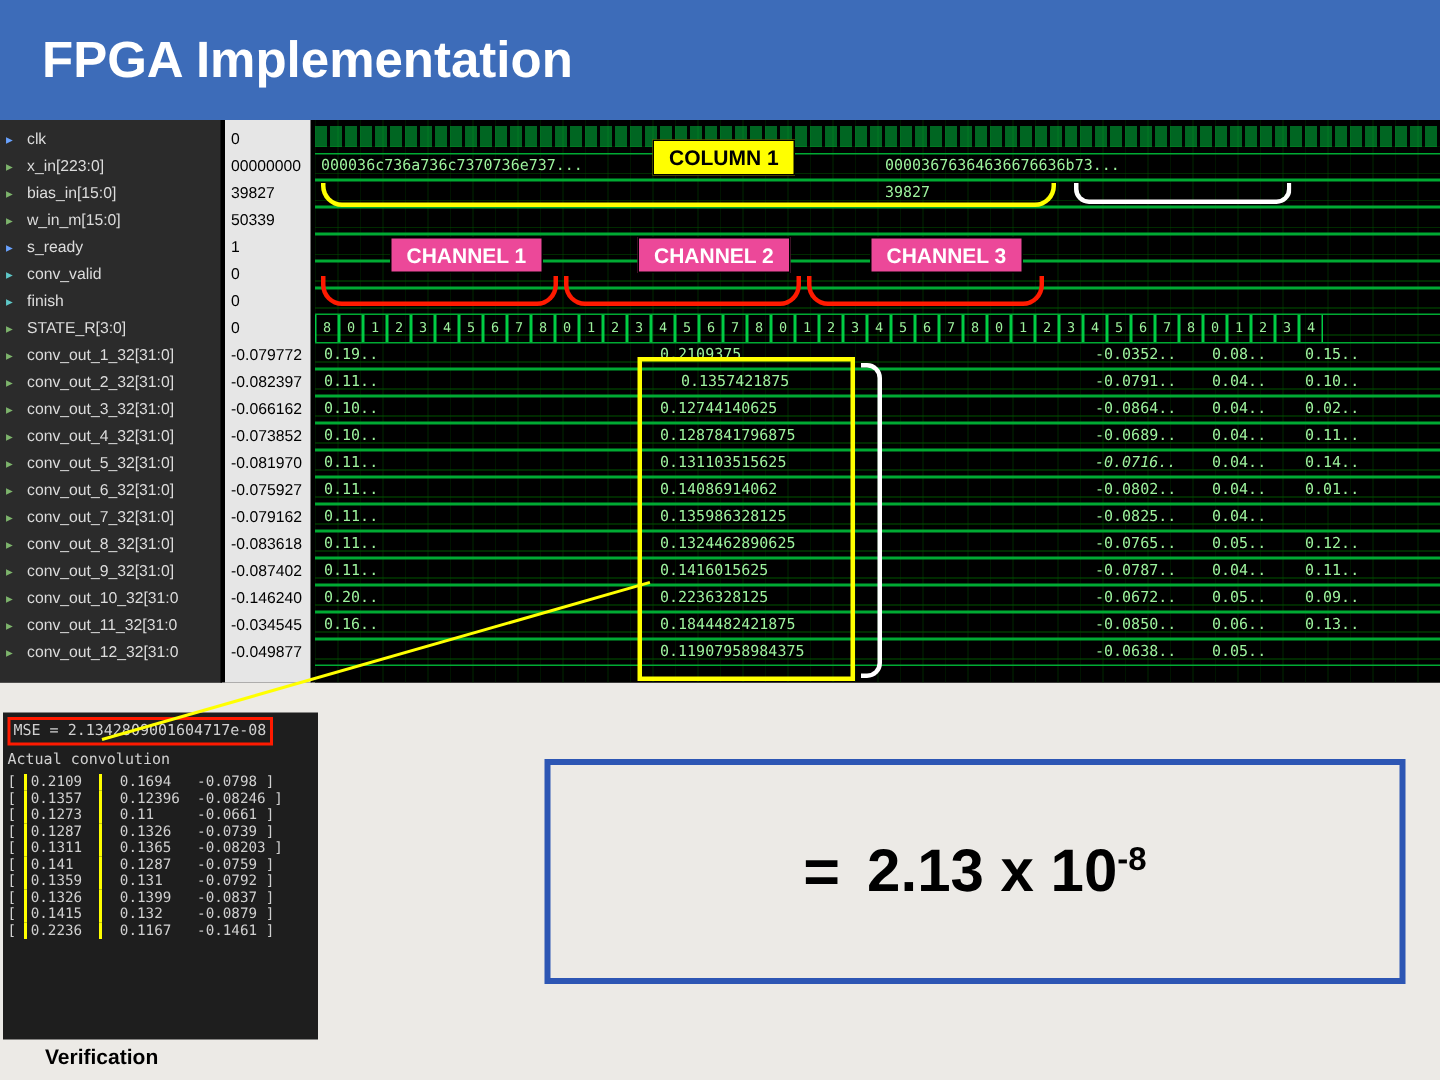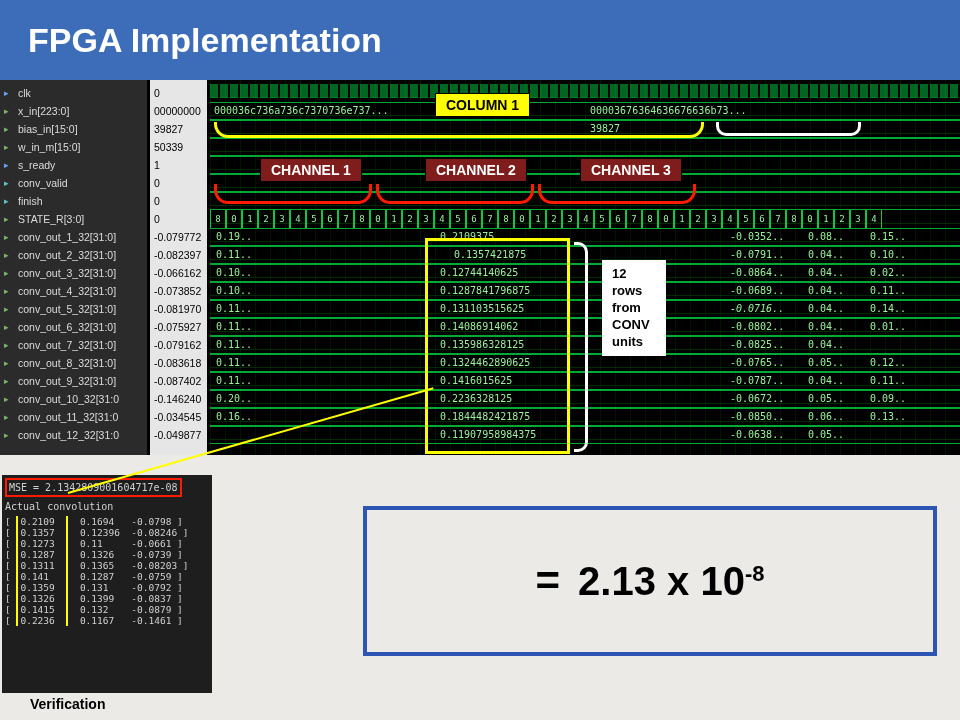--- a/index.html
+++ b/index.html
@@ -46,21 +46,21 @@
   .wave-text { position:absolute; font-size:10px; color:#9df29d; font-family: "DejaVu Sans Mono", monospace; white-space:nowrap; }
   .clk-square {
     position:absolute; top:2px; left:0; right:0; height:14px;
     background: repeating-linear-gradient(to right, #0c4 0 8px, #000 8px 10px, #0c4 10px 18px, #000 18px 20px);
     opacity:0.5;
   }
 
   
   .ann-label { position:absolute; z-index:20; font-weight:bold; padding:3px 10px; border:1px solid #000; font-size:14px; }
   .yellow-box { background:#ffff00; color:#000; }
-  .red-box    { background:#7f1d1d; color:#fff; }
+  .red-box    { background:#ec4899; color:#fff; }
   .white-box  { background:#fff; color:#000; }
 
   .ann-rect { position:absolute; z-index:19; border:3px solid #ffff00; background:transparent; }
 
   .bracket-red { position:absolute; height:20px; border:3px solid #ff1a00; border-top:none; border-radius:0 0 14px 14px; z-index:18; }
   .bracket-yellow { position:absolute; height:16px; border:3px solid #ffff00; border-top:none; border-radius:0 0 14px 14px; z-index:18; }
   .bracket-white-top { position:absolute; height:14px; border:3px solid #fff; border-top:none; border-radius:0 0 10px 10px; z-index:18; }
   .bracket-white-side { position:absolute; width:14px; border:3px solid #fff; border-left:none; border-radius:0 10px 10px 0; z-index:18; }
 
   .rows-note {
@@ -352,27 +352,20 @@
   <div class="bracket-red" style="left:376px; top:104px; width:158px;"></div>
   <div class="bracket-red" style="left:538px; top:104px; width:158px;"></div>
 
   <div class="ann-label red-box" style="left:260px; top:78px;">CHANNEL 1</div>
   <div class="ann-label red-box" style="left:425px; top:78px;">CHANNEL 2</div>
   <div class="ann-label red-box" style="left:580px; top:78px;">CHANNEL 3</div>
 
   <div class="ann-rect" style="left:425px; top:158px; width:145px; height:216px;"></div>
 
   <div class="bracket-white-side" style="left:574px; top:162px; height:210px;"></div>
-  <div class="rows-note" style="left:602px; top:180px; width:64px;">
-    <div>12</div>
-    <div>rows</div>
-    <div>from</div>
-    <div>CONV</div>
-    <div>units</div>
-  </div>
 </div>
 
 <div class="connector-line" style="left:68px; top:492px; width:380px; transform:rotate(-16deg);"></div>
 
 <div class="verif-panel">
   <div class="mse-line">MSE = 2.1342809001604717e-08</div>
   <div style="margin-bottom:4px;">Actual convolution</div>
   <div id="verif-rows">
       <div class="matrix-row"><span>[ </span><span class="col0">0.2109</span><span>  0.1694   -0.0798 ]</span></div>
       <div class="matrix-row"><span>[ </span><span class="col0">0.1357</span><span>  0.12396  -0.08246 ]</span></div>

